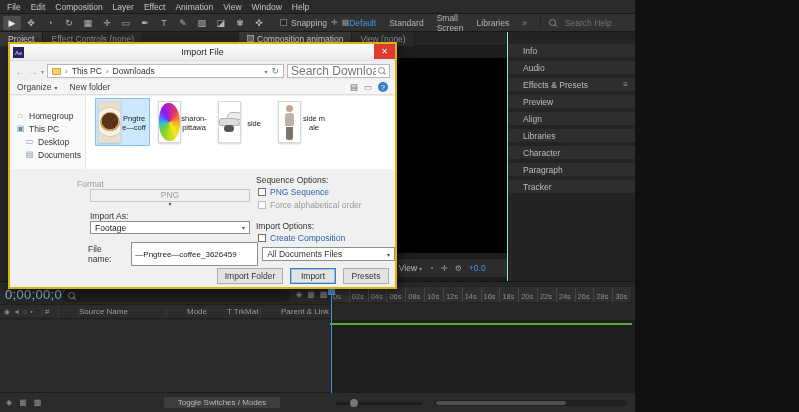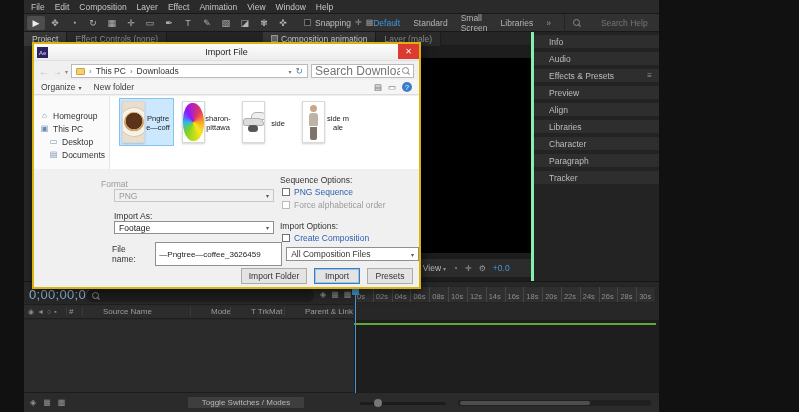--- a/index.html
+++ b/index.html
@@ -1,39 +1,39 @@
 <!DOCTYPE html>
 <html><head>
 <meta charset="utf-8">
 <style>
   * { box-sizing: border-box; margin: 0; padding: 0; }
   html,body { background:#111; }
   .screen {
     position: relative; width: 635px; height: 412px; overflow: hidden;
     background: #d946ef; font-family: "Liberation Sans", sans-serif;
-    font-size: 9px; color: #c8c8c8; user-select: none; margin-left: 24px;
+    font-size: 9px; color: #c8c8c8; user-select: none;
   }
   
   .menubar { position:absolute; top:0; left:0; right:0; height:14px; background:#2a2a2a;
     border-bottom:1px solid #191919; display:flex; align-items:center; padding-left:2px; font-size:8.5px; color:#c6c6c6; }
   .menu-item { padding:0 5px; }
   
   .toolbar { position:absolute; top:14px; left:0; right:0; height:18px; background:#313131;
     border-bottom:1px solid #191919; display:flex; align-items:center; }
   .tools { display:flex; align-items:center; gap:1px; padding-left:3px; }
   .tool { width:18px; height:14px; display:flex; align-items:center; justify-content:center;
     font-size:9px; color:#b5b5b5; border-radius:2px; }
   .tool.active { background:#4d4d4d; color:#ececec; }
   .snapping { display:flex; align-items:center; gap:4px; margin-left:12px; font-size:8.5px; color:#bdbdbd; }
   .cb-dark { width:7px; height:7px; border:1px solid #6e6e6e; background:#262626; }
   .mini-icon { font-size:8px; color:#9a9a9a; }
   .toolbar-right { margin-left:auto; display:flex; align-items:center; gap:13px; padding-right:8px; font-size:8.5px; color:#b5b5b5; }
   .workspace.active { color:#3f96e0; }
   .chevrons { color:#9a9a9a; }
-  .help-search { display:flex; align-items:center; gap:20px; border-left:1px solid #242424; padding-left:8px; height:18px; }
+  .help-search { display:flex; align-items:center; gap:8px; border-left:1px solid #242424; padding-left:8px; height:18px; }
   .help-search input { background:transparent; border:none; outline:none; color:#9a9a9a; font-size:8.5px; width:64px; font-family:inherit; }
   .mag { position:relative; width:8px; height:8px; flex:none; }
   .mag::before { content:""; position:absolute; left:0; top:0; width:5px; height:5px; border:1px solid #8a8a8a; border-radius:50%; }
   .mag::after { content:""; position:absolute; left:5px; top:6px; width:3px; height:1px; background:#8a8a8a; transform:rotate(45deg); }
   
   .tabbar { height:14px; background:#252525; display:flex; align-items:center; border-bottom:1px solid #1a1a1a; }
   .tab { height:14px; display:flex; align-items:center; gap:3px; padding:0 8px; font-size:8.5px; color:#8f8f8f;
     background:#2a2a2a; border-right:1px solid #1c1c1c; white-space:nowrap; }
   .tab.selected { background:#373737; color:#cfcfcf; }
   .tab-icon { width:7px; height:7px; background:#666; border:1px solid #999; }
@@ -42,21 +42,21 @@
   .center-panel { position:absolute; top:32px; left:239px; width:432px; height:249px; background:#1d1d1d; }
   .comp-view { position:absolute; top:26px; left:8px; right:3px; bottom:28px; background:#000; }
   .viewport-bar { position:absolute; left:0; right:0; bottom:4px; height:19px; background:#2c2c2c; border-top:1px solid #1c1c1c;
     display:flex; align-items:center; gap:7px; padding:0 7px; font-size:8.5px; color:#b8b8b8; }
   .vb-label { display:flex; align-items:center; gap:2px; white-space:nowrap; }
   .caret { font-size:6px; color:#8f8f8f; }
   .vb-icon { font-size:8px; color:#9a9a9a; }
   .vb-divider { width:1px; height:11px; background:#1e1e1e; }
   .vb-exposure { color:#4796d8; }
   .right-panel { position:absolute; top:32px; right:0; width:128px; height:249px; background:#232323;
-    border-left:3px solid #86efac; padding-top:3px; }
+    border-left:1px solid #86efac; padding-top:12px; }
   .rp-item { height:13px; margin-bottom:4px; background:#2e2e2e; display:flex; align-items:center;
     justify-content:space-between; padding:0 7px 0 15px; color:#bdbdbd; font-size:8.5px; }
   .rp-menu { color:#9a9a9a; font-size:8px; }
   
   .timeline { position:absolute; left:0; right:0; bottom:0; height:131px; background:#272727; border-top:1px solid #161616; }
   .timecode { position:absolute; left:5px; top:5px; font-size:13px; color:#8fb8dc; letter-spacing:0.3px; }
   .tl-search { position:absolute; left:62px; top:7px; width:228px; height:13px; background:#1d1d1d;
     border-radius:7px; display:flex; align-items:center; padding-left:6px; }
   .tl-minis { position:absolute; left:296px; top:8px; display:flex; gap:5px; font-size:8px; color:#8a8a8a; }
   .ruler { position:absolute; left:330px; right:3px; top:4px; height:17px; background:#2f2f2f;
@@ -138,21 +138,21 @@
   .thumb-car { position:relative; width:38px; height:20px; }
   .car-cabin { position:absolute; left:8px; top:0; width:17px; height:8px; background:#eee; border:1px solid #b0b0b0; border-radius:5px 7px 0 0; }
   .car-body { position:absolute; left:0; right:0; top:6px; height:8px; background:#dcdcdc; border:1px solid #b0b0b0; border-radius:3px 6px 2px 2px; }
   .car-wheel { position:absolute; bottom:0; width:7px; height:7px; border-radius:50%; background:#555; }
   .car-wheel.front { left:5px; } .car-wheel.rear { right:6px; }
   .dlg-options { position:absolute; top:125px; left:0; right:0; height:77px; }
   .opt-label { position:absolute; font-size:8.5px; color:#333; white-space:nowrap; }
   .opt-label.dim { color:#9a9a9a; }
   .w-select { position:absolute; height:13px; background:#fff; border:1px solid #8f8f8f; display:flex;
     align-items:center; justify-content:space-between; padding:0 4px; font-size:8.5px; color:#222; }
-  .w-select.disabled { background:#f0f0f0; border-color:#c6c6c6; color:#9a9a9a; }
+  .w-select.disabled { background:#f0f0f0; border-color:#c6c6c6; color:#9a9a9a;flex-direction:column; }
   .sel-caret { font-size:6px; color:#555; }
   .cb-row { position:absolute; display:flex; align-items:center; gap:4px; white-space:nowrap; }
   .cb { width:8px; height:8px; border:1px solid #707070; background:#fff; flex:none; }
   .cb-row.disabled .cb { border-color:#bbb; }
   .cb-link { color:#2b5fb0; }
   .cb-dim { color:#9a9a9a; }
   .dlg-filename { position:absolute; top:202px; left:0; right:0; height:16px; display:flex; align-items:center; gap:4px; padding-left:78px; }
   .dlg-filename input { width:128px; height:14px; border:1px solid #8f8f8f; font-size:8px; padding:11px 3px; color:#222; font-family:inherit; }
   .ft-select { position:relative; width:134px; height:14px; background:#fff; border:1px solid #8f8f8f;
     display:flex; align-items:center; justify-content:space-between; padding:0 4px; }
@@ -222,21 +222,21 @@
       <span class="tab">Effect Controls (none)</span>
     </div>
   </div>
 
   <div class="center-panel">
     <div class="tabbar">
       <span class="tab selected">
         <span class="tab-icon"></span>
         <span>Composition animation</span>
       </span>
-      <span class="tab">Layer (male)</span>
+      <span class="tab">View (none)</span>
       <span class="panel-menu">≡</span>
     </div>
     <div class="comp-view"></div>
     <div class="viewport-bar">
       <span class="vb-label">
         <span>Quarter</span>
         <span class="caret">▾</span>
       </span>
       <span class="vb-divider"></span>
       <span class="vb-icon">▦</span>
@@ -466,21 +466,21 @@
       <span class="opt-label" style="left:246px; top:52px;">Import Options:</span>
       <div class="cb-row" style="left:248px; top:64px;">
         <span class="cb"></span>
         <span class="cb-link">Create Composition</span>
       </div>
     </div>
     <div class="dlg-filename">
       <span>File name:</span>
       <input value="—Pngtree—coffee_3626459" style="">
       <div class="ft-select">
-        <span>All Composition Files</span>
+        <span>All Documents Files</span>
         <span class="sel-caret">▾</span>
       </div>
     </div>
     <div class="dlg-buttons">
       <button class="w-btn btn-import-folder">Import Folder</button>
       <button class="w-btn btn-import">Import</button>
       <button class="w-btn btn-cancel">Presets</button>
     </div>
   </div>
 

